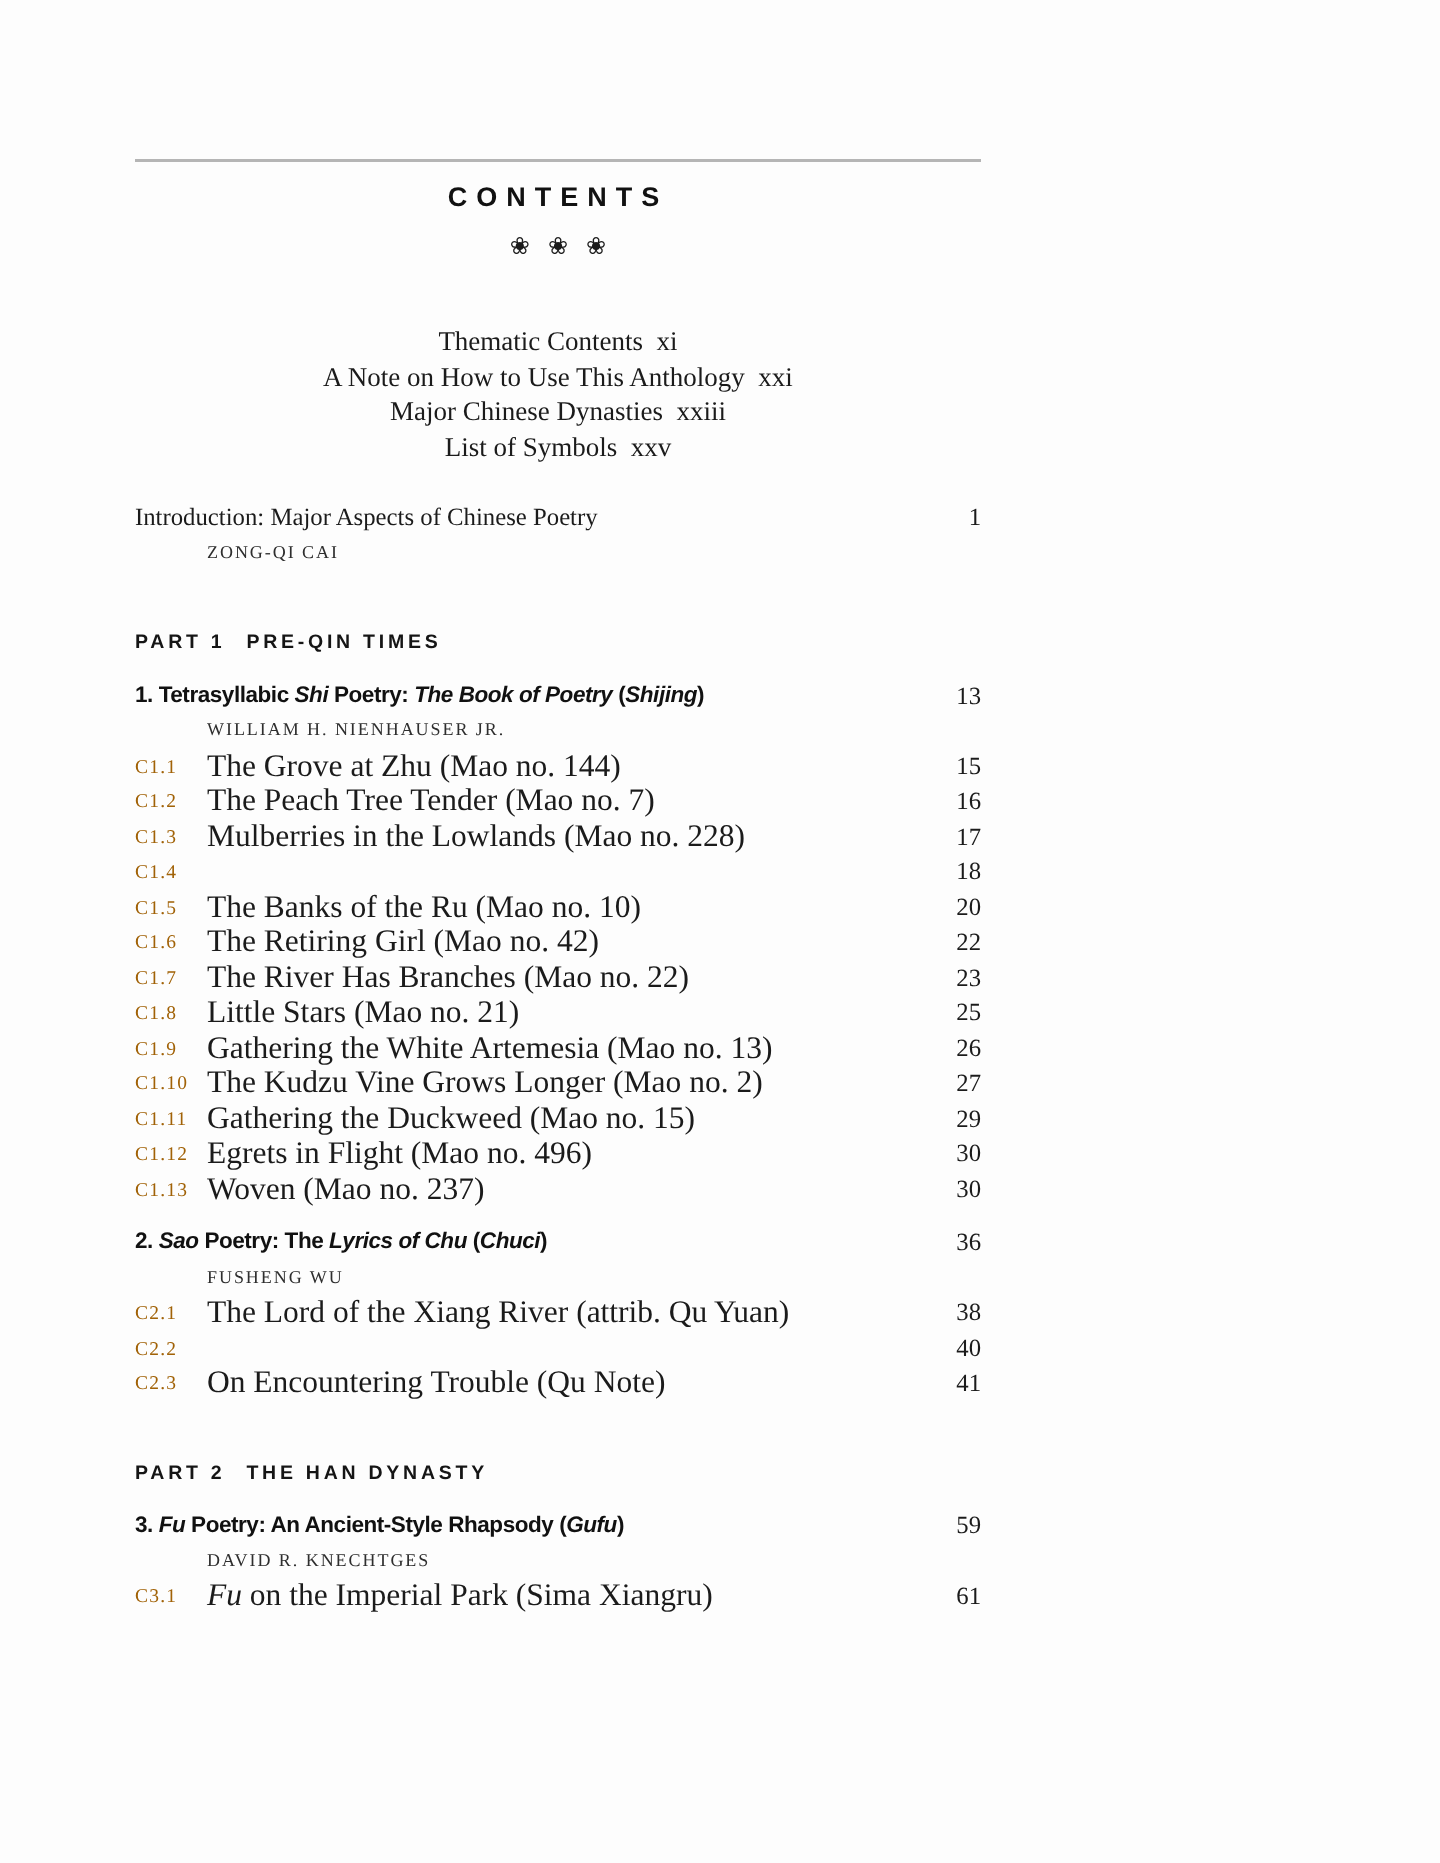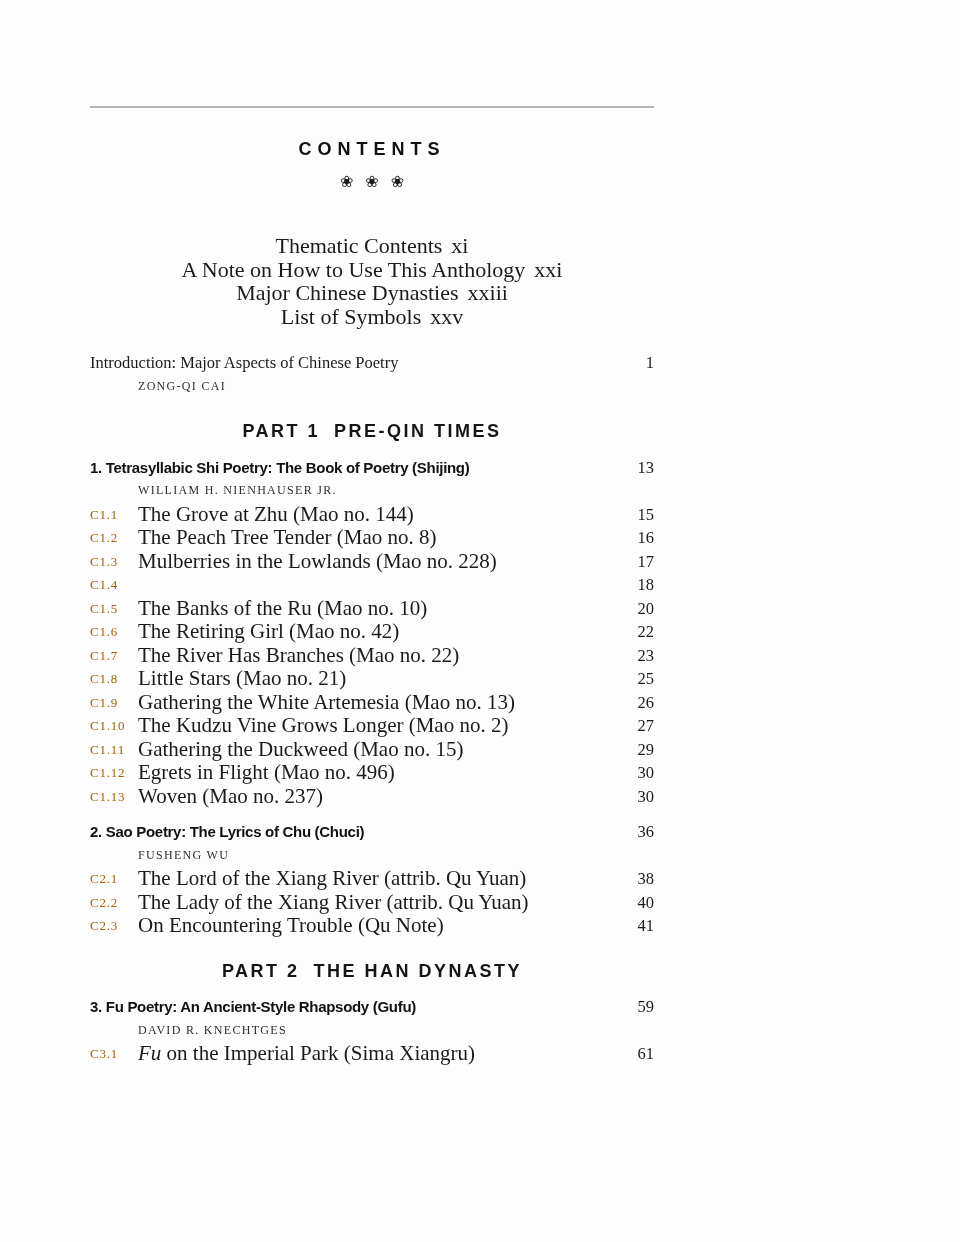--- a/index.html
+++ b/index.html
@@ -13,82 +13,82 @@
   .page { position: relative; width: 960px; height: 1242px; }
   .col { margin-left: 90px; width: 564px; }
 
   .top-rule {
     margin-top: 106px;
     border-top: 2px solid #b5b5b5;
     height: 0;
   }
 
   .toc-title {
-    margin-top: 30px;
+    margin-top: 12px;
     text-align: center;
     font-family: "Liberation Sans", sans-serif;
     font-weight: 700;
     font-size: 18px;
     letter-spacing: 6px;
     color: #111;
     line-height: 22px;
   }
   .ornament {
     margin-top: 12px;
     text-align: center;
     font-family: "DejaVu Sans", sans-serif;
     font-size: 16px;
     line-height: 20px;
     color: #1b1b1b;
   }
   .ornament .flower { margin: 0 6px; }
 
   .front-matter { margin-top: 42px; text-align: center; }
-  .fm-line { font-size: 22px; line-height: 23.5px; }
+  .fm-line { font-size: 18px; line-height: 23.5px; }
   .fm-page { margin-left: 9px; }
 
   .row {
     display: flex;
     align-items: center;
     line-height: 23.5px;
   }
   .intro-block { margin-top: 23px; }
   .intro-label { font-size: 16.5px; }
   .page-num { margin-left: auto; font-size: 16.5px; text-align: right; }
 
   .author {
     padding-left: 48px;
     font-size: 12px;
     letter-spacing: 1.3px;
     line-height: 23.5px;
     color: #2e2e2e;
   }
 
   .part-heading {
-    margin-top: 22px;
-    text-align: center;
+    margin-top: 36px;
+    text-align: left;
     font-family: "Liberation Sans", sans-serif;
     font-weight: 700;
-    font-size: 18px;
+    font-size: 13px;
     letter-spacing: 2.5px;
     line-height: 23.5px;
     color: #151515;
   }
   .part-heading .part-title { margin-left: 14px; }
 
   .chapter-heading { margin-top: 12px; }
   .ch-title {
     font-family: "Liberation Sans", sans-serif;
     font-weight: 700;
     font-size: 15px;
     letter-spacing: -0.3px;
     color: #111;
     padding-right: 18px;
   }
-  .ch-title .it { }
+  .ch-title .it { font-style: italic; }
 
   .entry-id {
     flex: 0 0 48px;
     width: 48px;
     font-size: 13px;
     letter-spacing: 0.8px;
     text-transform: uppercase;
     color: #a16207;
   }
   .entry-title { font-size: 21px; padding-right: 14px; }
@@ -128,21 +128,21 @@
             <span class="page-num">13</span>
           </div>
           <div class="author">WILLIAM H. NIENHAUSER JR.</div>
           <div class="row entry-row">
             <span class="entry-id">c1.1</span>
             <span class="entry-title"><span>The Grove at Zhu (Mao no. 144)</span></span>
             <span class="page-num">15</span>
           </div>
           <div class="row entry-row">
             <span class="entry-id">c1.2</span>
-            <span class="entry-title"><span>The Peach Tree Tender (Mao no. 8)</span></span>
+            <span class="entry-title"><span>The Peach Tree Tender (Mao no. 7)</span></span>
             <span class="page-num">16</span>
           </div>
           <div class="row entry-row">
             <span class="entry-id">c1.3</span>
             <span class="entry-title"><span>Mulberries in the Lowlands (Mao no. 228)</span></span>
             <span class="page-num">17</span>
           </div>
           <div class="row entry-row">
             <span class="entry-id">c1.4</span>
             <span class="page-num">18</span>
@@ -199,21 +199,20 @@
             <span class="page-num">36</span>
           </div>
           <div class="author">FUSHENG WU</div>
           <div class="row entry-row">
             <span class="entry-id">c2.1</span>
             <span class="entry-title"><span>The Lord of the Xiang River (attrib. Qu Yuan)</span></span>
             <span class="page-num">38</span>
           </div>
           <div class="row entry-row">
             <span class="entry-id">c2.2</span>
-            <span class="entry-title"><span>The Lady of the Xiang River (attrib. Qu Yuan)</span></span>
             <span class="page-num">40</span>
           </div>
           <div class="row entry-row">
             <span class="entry-id">c2.3</span>
             <span class="entry-title"><span>On Encountering Trouble (Qu Note)</span></span>
             <span class="page-num">41</span>
           </div>
         </div>
         <div class="part-heading"><span class="part-label">PART 2</span><span class="part-title">THE HAN DYNASTY</span></div>
         <div class="chapter-block">

